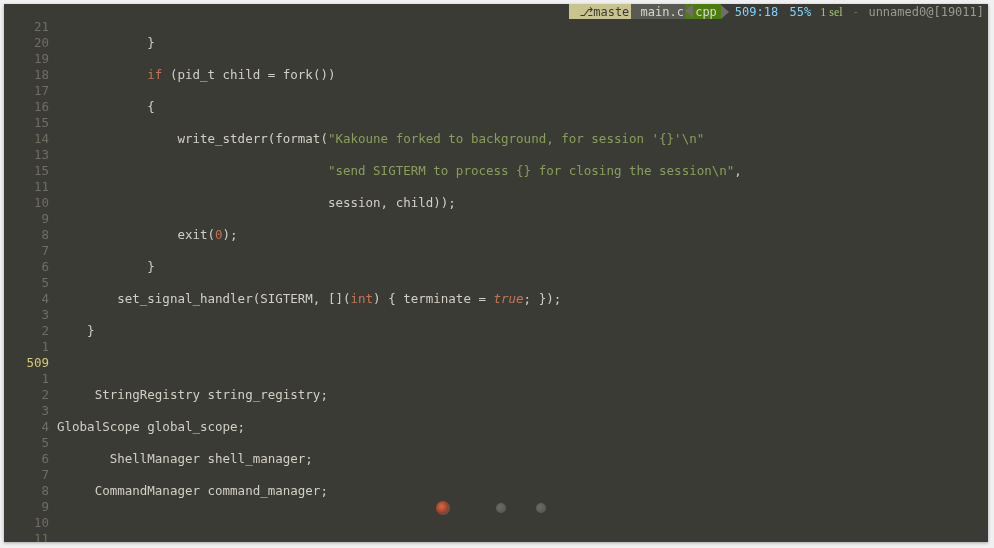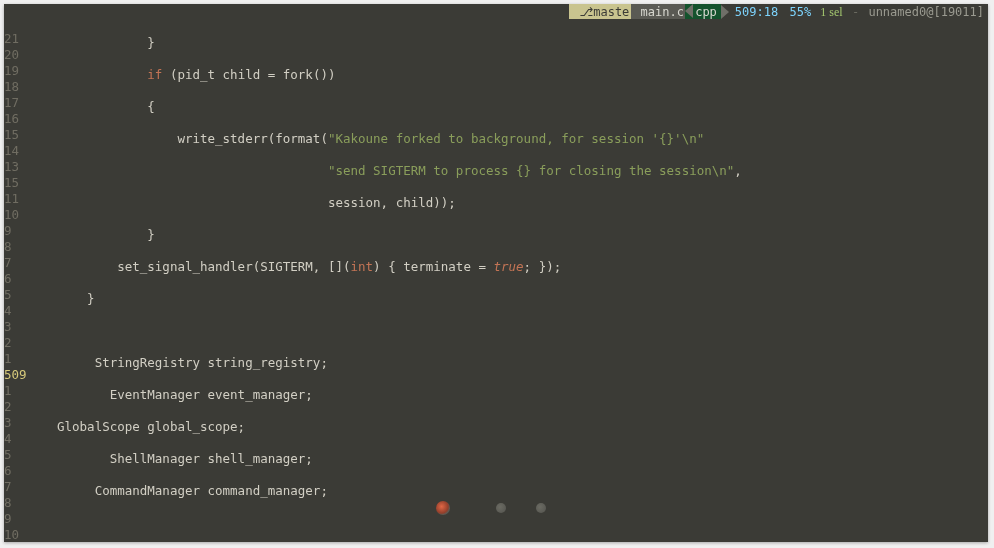--- a/index.html
+++ b/index.html
@@ -44,21 +44,21 @@
     content: "";
     position: absolute;
     left: 0; top: 0;
     border-top: 7.5px solid transparent;
     border-bottom: 7.5px solid transparent;
   }
   .chip-branch { background: #c9c48f; color: #3b3b36; }
   .chip-branch::before { border-right: 8px solid #c9c48f; }
   .chip-file { background: #5a5a54; color: #d8d8d0; }
   .chip-file::before { border-right: 8px solid #5a5a54; }
-  .chip-lang { background: #14532d; color: #d8d8d0; text-align: center; }
+  .chip-lang { background: #4d7c0f; color: #d8d8d0; text-align: center; }
   .chip-lang::before { border-right: 8px solid #6f6f68; }
   .chip-tail {
     display: inline-block;
     width: 0; height: 0;
     border-top: 7.5px solid transparent;
     border-bottom: 7.5px solid transparent;
     border-left: 8px solid #6f6f68;
     margin-right: 4px;
   }
   .status-text { color: #7dd3fc; padding-left: 2px; }
@@ -67,25 +67,25 @@
   .status-client { color: #9a9a90; }
 
   .code-area {
     flex: 1;
     display: flex;
     overflow: hidden;
     color: #d2cfc4;
   }
   .gutter {
     width: 53px;
+    text-align: right;
     padding-right: 8px;
     color: #706d62;
     user-select: none;
     background: #3b3b36;
-    margin-top: 12px;
   }
   .gutter .current { color: #d6c97a; }
   .code {
     flex: 1;
     white-space: pre;
     overflow: hidden;
   }
   .line { height: 16px; }
   
   .kw   { color: #c37455; margin-top: 16px; }    
@@ -174,26 +174,26 @@
         <div class="line">10</div>
         <div class="line">11</div>
       </div>
     <div class="code">
 <div class="line"><span>            }</span></div>
 <div class="line"><span>            </span><span class="kw">if</span><span> (pid_t child = fork())</span></div>
 <div class="line"><span>            {</span></div>
 <div class="line"><span>                write_stderr(format(</span><span class="str">"Kakoune forked to background, for session '{}'\n"</span></div>
 <div class="line"><span>                                    </span><span class="str">"send SIGTERM to process {} for closing the session\n"</span><span>,</span></div>
 <div class="line"><span>                                    session, child));</span></div>
+<div class="line"><span>                exit(</span><span class="num">0</span><span>);</span></div>
 <div class="line"><span>            }</span></div>
 <div class="line"><span>        set_signal_handler(SIGTERM, [](</span><span class="kw">int</span><span>) { terminate = </span><span class="boolv">true</span><span>; });</span></div>
 <div class="line"><span>    }</span></div>
 <div class="line"><span></span></div>
 <div class="line"><span>     StringRegistry string_registry;</span></div>
-<div class="line"><span>       EventManager event_manager;</span></div>
 <div class="line"><span>GlobalScope global_scope;</span></div>
 <div class="line"><span>       ShellManager shell_manager;</span></div>
 <div class="line"><span>     CommandManager command_manager;</span></div>
 
 
 
 
 
 
 

